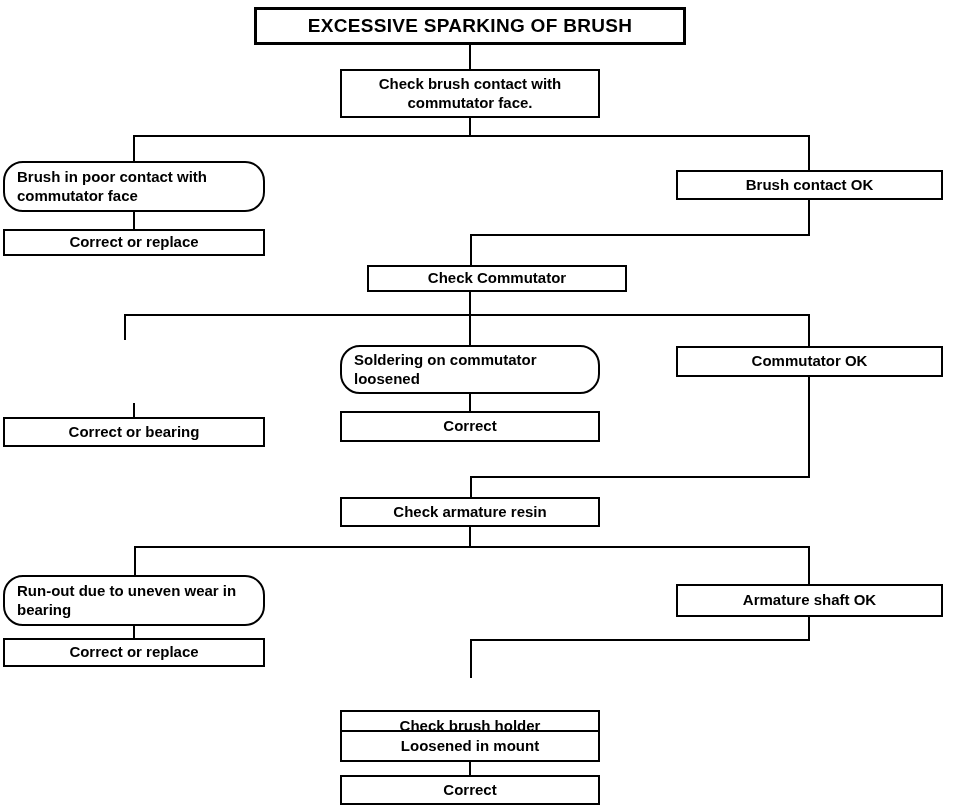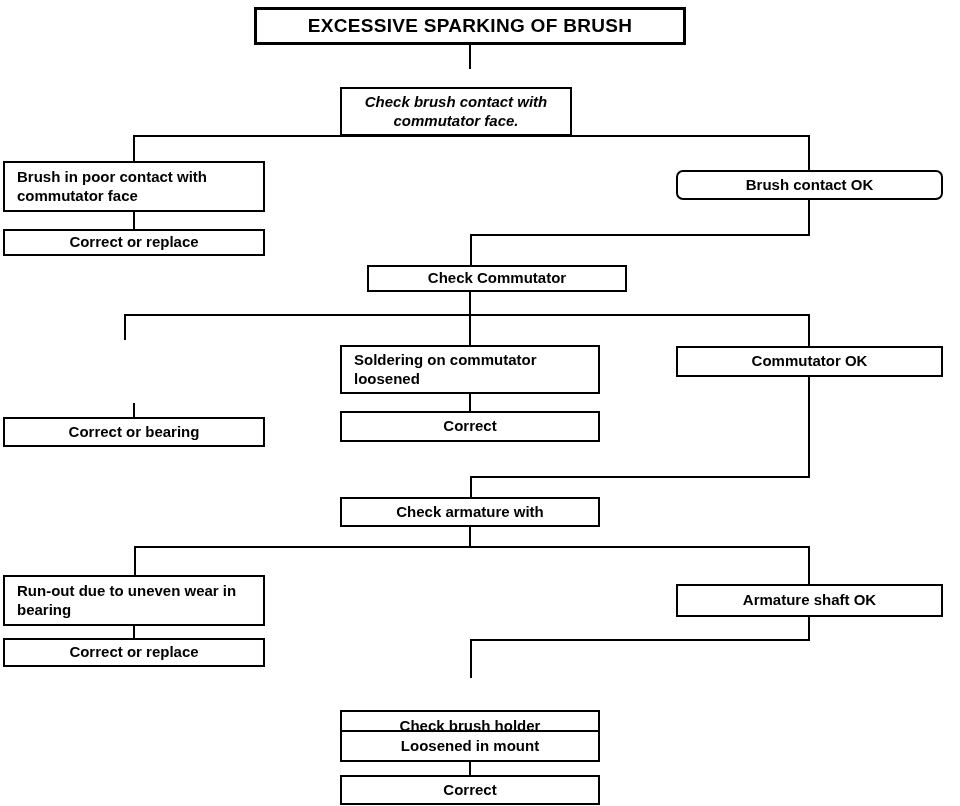--- a/index.html
+++ b/index.html
@@ -36,20 +36,21 @@
   }
   .node.title {
     font-size: 19px;
     letter-spacing: 0.3px;
     border-width: 3px;
   }
   .node.left-align {
     justify-content: flex-start;
     text-align: left;
     padding-left: 12px;
+    border-radius: 20px;
   }
   
   .conn {
     position: absolute;
     background: #000000;
   }
   .vline { width: 2px; }
   .hline { height: 2px; }
 </style>
 </head>
@@ -93,40 +94,40 @@
 
   <div class="conn vline" style="left:808px; top:617px; height:24px;"></div>
   <div class="conn hline" style="left:470px; top:639px; width:340px;"></div>
   <div class="conn vline" style="left:470px; top:639px; height:39px;"></div>
 
   <div class="conn vline" style="left:469px; top:710px; height:17px;"></div>
   <div class="conn vline" style="left:469px; top:762px; height:13px;"></div>
 
   <div class="node title" style="left:254px; top:7px; width:432px; height:38px;">EXCESSIVE SPARKING OF BRUSH</div>
 
-  <div class="node" style="left:340px; top:87px; width:232px; height:49px;font-style:italic;">Check brush contact with commutator face.</div>
+  <div class="node" style="left:340px; top:69px; width:260px; height:49px;">Check brush contact with commutator face.</div>
 
   <div class="node left-align" style="left:3px; top:161px; width:262px; height:51px;">Brush in poor contact with commutator face</div>
 
   <div class="node" style="left:3px; top:229px; width:262px; height:27px;">Correct or replace</div>
 
-  <div class="node" style="left:676px; top:170px; width:267px; height:30px;border-radius:7px;">Brush contact OK</div>
+  <div class="node" style="left:676px; top:170px; width:267px; height:30px;">Brush contact OK</div>
 
   <div class="node" style="left:340px; top:265px; width:260px; height:27px;margin-left:27px;">Check Commutator</div>
 
 
   <div class="node" style="left:3px; top:417px; width:262px; height:30px;">Correct or bearing</div>
 
   <div class="node left-align" style="left:340px; top:345px; width:260px; height:49px;">Soldering on commutator loosened</div>
 
   <div class="node" style="left:340px; top:411px; width:260px; height:31px;">Correct</div>
 
   <div class="node" style="left:676px; top:346px; width:267px; height:31px;">Commutator OK</div>
 
-  <div class="node" style="left:340px; top:497px; width:260px; height:30px;">Check armature with</div>
+  <div class="node" style="left:340px; top:497px; width:260px; height:30px;">Check armature resin</div>
 
   <div class="node left-align" style="left:3px; top:575px; width:262px; height:51px;">Run-out due to uneven wear in bearing</div>
 
   <div class="node" style="left:3px; top:638px; width:262px; height:29px;">Correct or replace</div>
 
   <div class="node" style="left:676px; top:584px; width:267px; height:33px;">Armature shaft OK</div>
 
   <div class="node" style="left:340px; top:678px; width:260px; height:32px;margin-top:32px;">Check brush holder</div>
 
   <div class="node" style="left:340px; top:730px; width:260px; height:32px;">Loosened in mount</div>

